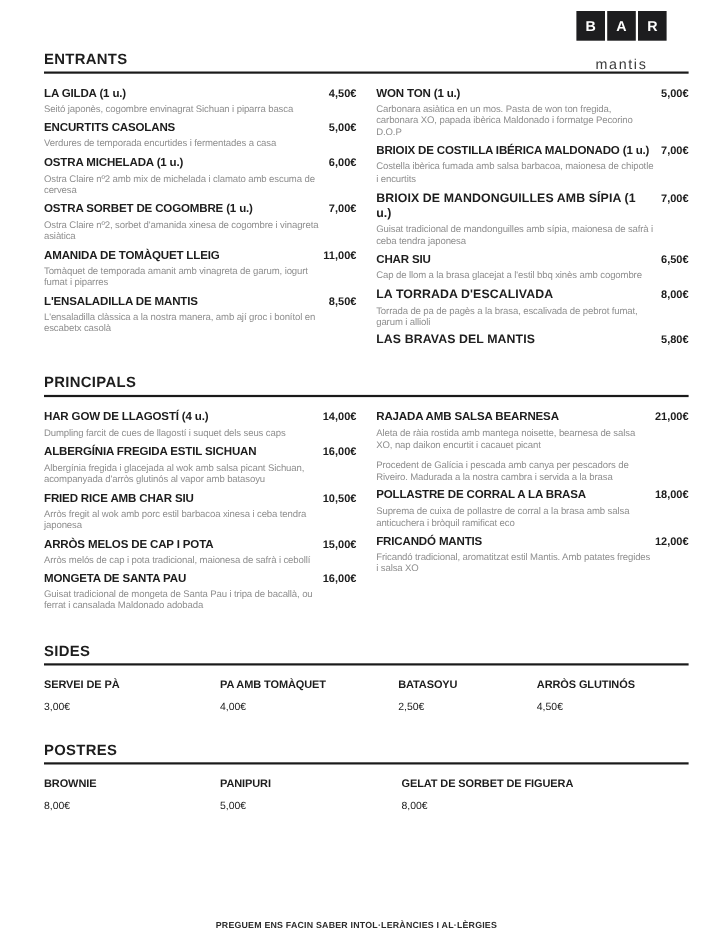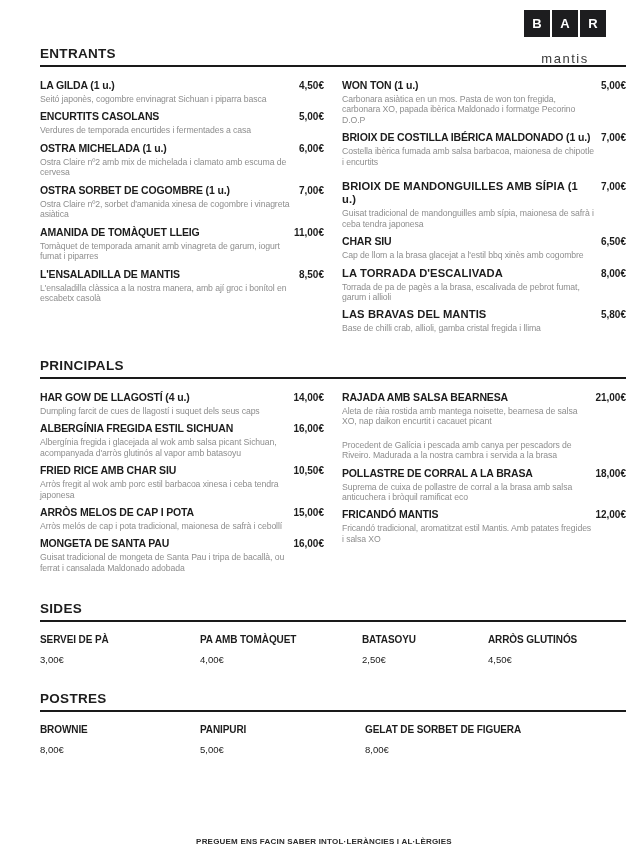--- a/index.html
+++ b/index.html
@@ -47,21 +47,21 @@
     color:var(--ink);padding-right:6px;
   }
   .price{
     font-weight:700;font-size:10px;line-height:13px;white-space:nowrap;color:var(--ink);
   }
   .desc{
     font-size:8.7px;line-height:1.2;color:var(--muted);margin-top:2px;
     max-width:252px;letter-spacing:-0.1px;
   }
   .wide .name{font-size:11.2px;letter-spacing:0.1px;}
-  .gap-top{margin-top:13px;}
+  .gap-top{margin-top:8px;}
   .simple-grid{display:grid;column-gap:10px;}
   .grid-4{grid-template-columns:150px 152px 116px 1fr;}
   .grid-3{grid-template-columns:150px 155px 1fr;}
   .s-name{font-weight:700;font-size:10px;letter-spacing:-0.1px;color:var(--ink);}
   .s-price{font-weight:400;font-size:9.5px;color:#222222;margin-top:9px;}
   .footer-note{
     position:absolute;left:8px;right:0;bottom:12px;text-align:center;
     font-size:8px;font-weight:700;letter-spacing:0.2px;color:#2b2b2b;
   }
 </style>
@@ -163,21 +163,20 @@
               <span class="name">LA TORRADA D'ESCALIVADA</span>
               <span class="price">8,00€</span>
             </div>
           <div class="desc">Torrada de pa de pagès a la brasa, escalivada de pebrot fumat, garum i allioli</div>
         </div>
         <div class="item wide">
           <div class="row">
               <span class="name">LAS BRAVAS DEL MANTIS</span>
               <span class="price">5,80€</span>
             </div>
-          <div class="desc">Base de chilli crab, allioli, gamba cristal fregida i llima</div>
         </div>
 
       </div>
     </div>
   </div>
 
   <div class="sec-principals">
     <div class="section-h">PRINCIPALS</div>
     <div class="cols">
       <div class="col">

